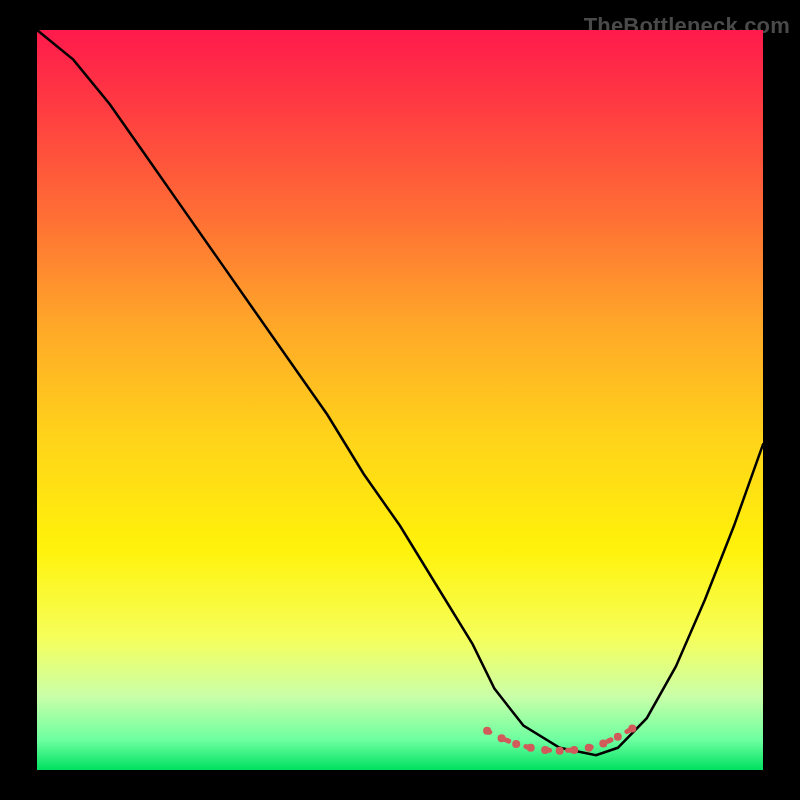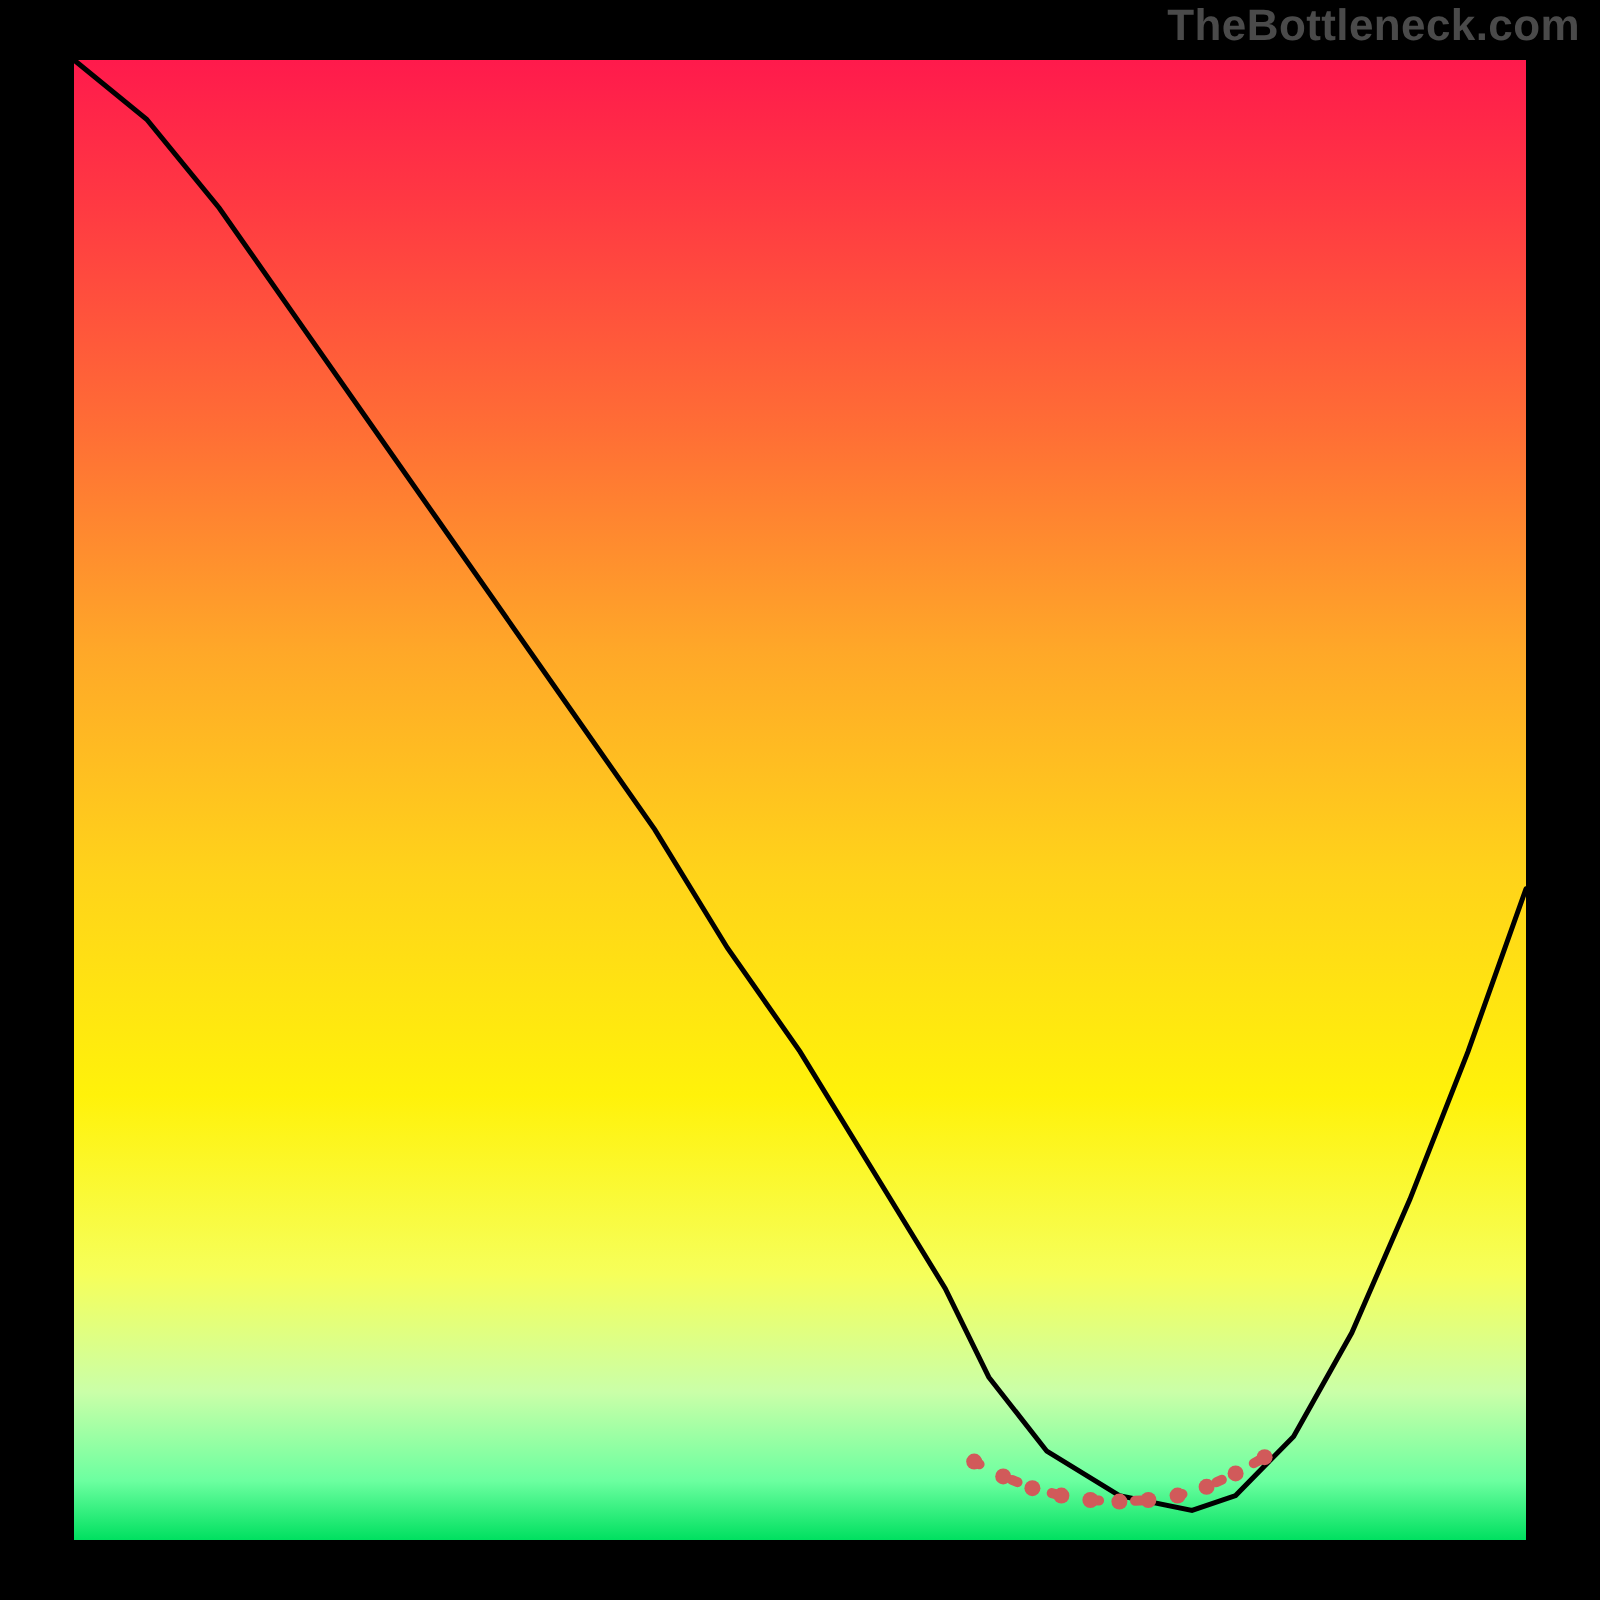--- a/index.html
+++ b/index.html
@@ -11,21 +11,21 @@
     font-family: Arial, Helvetica, sans-serif;
     overflow: hidden;
   }
   .canvas {
     position: relative;
     width: 800px;
     height: 800px;
   }
   .watermark {
     position: absolute;
-    top: 0;
+    top: 13px;
     right: 10px;
     color: #4a4a4a;
     font-size: 22px;
     font-weight: 600;
     letter-spacing: 0.2px;
     user-select: none;
   }
   svg {
     position: absolute;
     top: 0;

